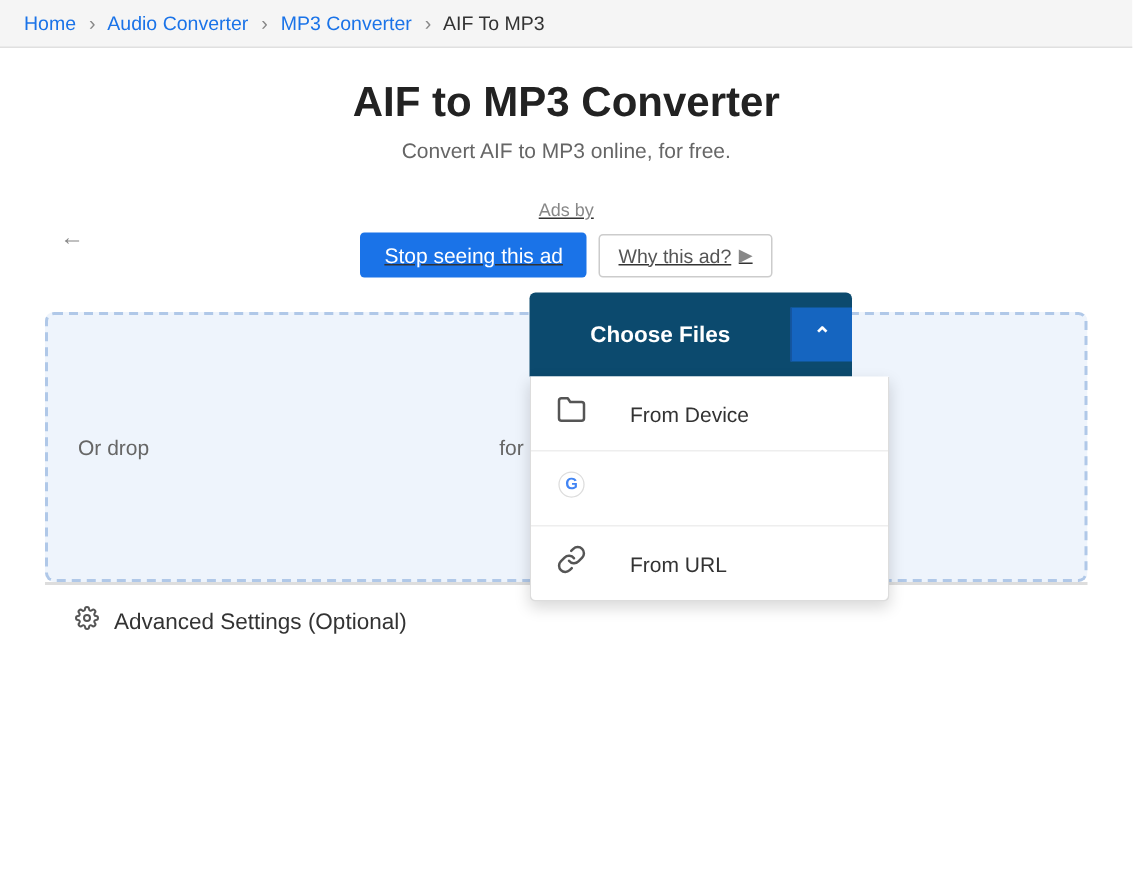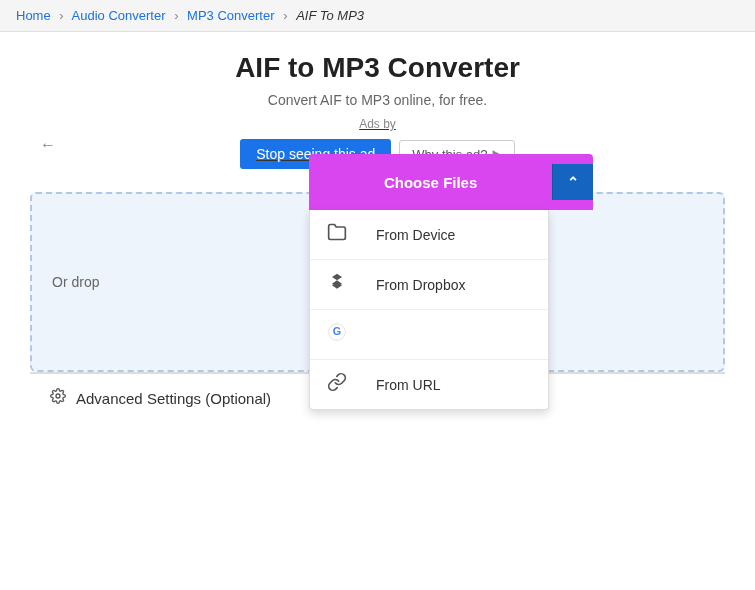--- a/index.html
+++ b/index.html
@@ -23,40 +23,40 @@
     .breadcrumb a {
       color: #1a73e8;
       text-decoration: none;
     }
     .breadcrumb .sep {
       margin: 0 5px;
       color: #888;
     }
     .breadcrumb .current {
       color: #333;
-      font-style: italic;
     }
 
     
     .main-content {
       padding: 20px 30px;
     }
 
     
     .page-title {
       text-align: center;
       font-size: 28px;
       font-weight: bold;
       color: #222;
       margin-bottom: 8px;
     }
     .page-subtitle {
       text-align: center;
       color: #666;
       font-size: 14px;
+      margin-bottom: 16px;
     }
 
     
     .ad-container {
       display: flex;
       align-items: center;
       justify-content: center;
       margin-bottom: 14px;
       position: relative;
       min-height: 70px;
@@ -131,32 +131,32 @@
 
     
     .dropdown-container {
       position: absolute;
       right: 130px;
       top: 50%;
       transform: translateY(-50%);
     }
 
     .choose-files-btn {
-      background: #d946ef;
+      background: #0c4a6e;
       color: #fff;
       border: none;
       padding: 10px 0;
       font-size: 15px;
       font-weight: 600;
       cursor: pointer;
       display: flex;
       align-items: center;
       border-radius: 4px 4px 0 0;
       overflow: hidden;
-      width: 284px;
+      width: 215px;
     }
     .choose-files-label {
       flex: 1;
       text-align: center;
       padding: 0 10px;
     }
     .choose-files-caret {
       background: #1565c0;
       padding: 10px 14px;
       display: flex;
@@ -280,28 +280,20 @@
 
           <div class="dropdown-item">
             <span class="dropdown-item-icon">
               <svg width="20" height="20" viewBox="0 0 24 24" fill="none" stroke="#555" stroke-width="2" stroke-linecap="round" stroke-linejoin="round">
                 <path d="M22 19a2 2 0 0 1-2 2H4a2 2 0 0 1-2-2V5a2 2 0 0 1 2-2h5l2 3h9a2 2 0 0 1 2 2z"></path>
               </svg>
             </span>
             <span>From Device</span>
           </div>
 
-          <div class="dropdown-item">
-            <span class="dropdown-item-icon">
-              <svg width="20" height="20" viewBox="0 0 24 24" fill="#555">
-                <path d="M12 2L6 6l6 4-6 4 6 4 6-4-6-4 6-4-6-4zm-6 14l6 4 6-4-6-4-6 4z"></path>
-              </svg>
-            </span>
-            <span>From Dropbox</span>
-          </div>
 
           <div class="dropdown-item">
             <span class="dropdown-item-icon">
               <svg width="20" height="20" viewBox="0 0 24 24" fill="none">
                 <circle cx="12" cy="12" r="10" fill="white" stroke="#ddd" stroke-width="1"></circle>
                 <text x="12" y="16" text-anchor="middle" font-size="13" font-weight="bold" fill="#4285f4" font-family="Arial">G</text>
               </svg>
             </span>
           </div>
 

